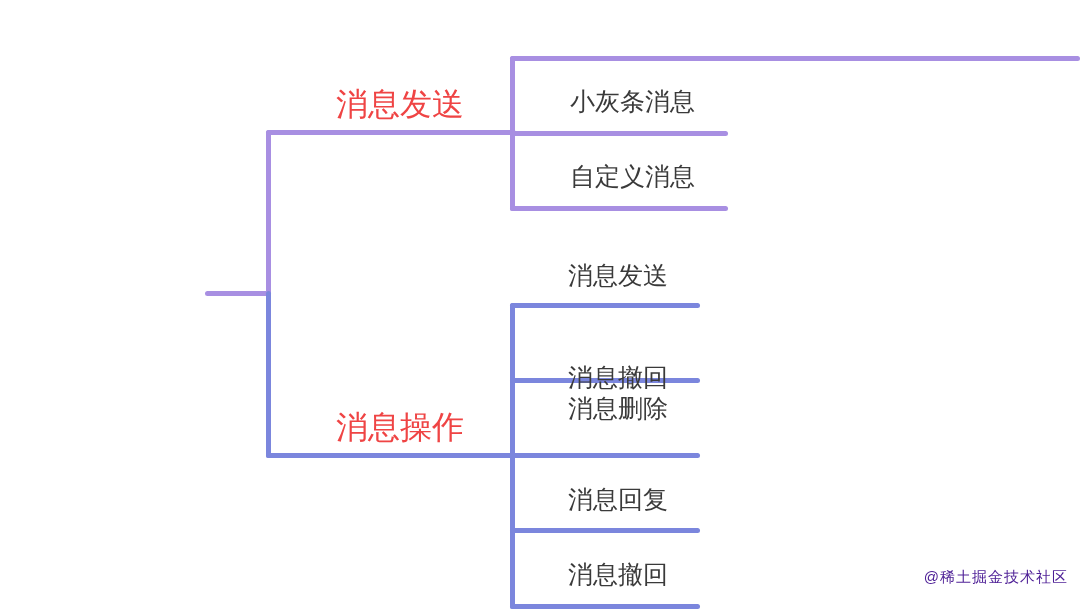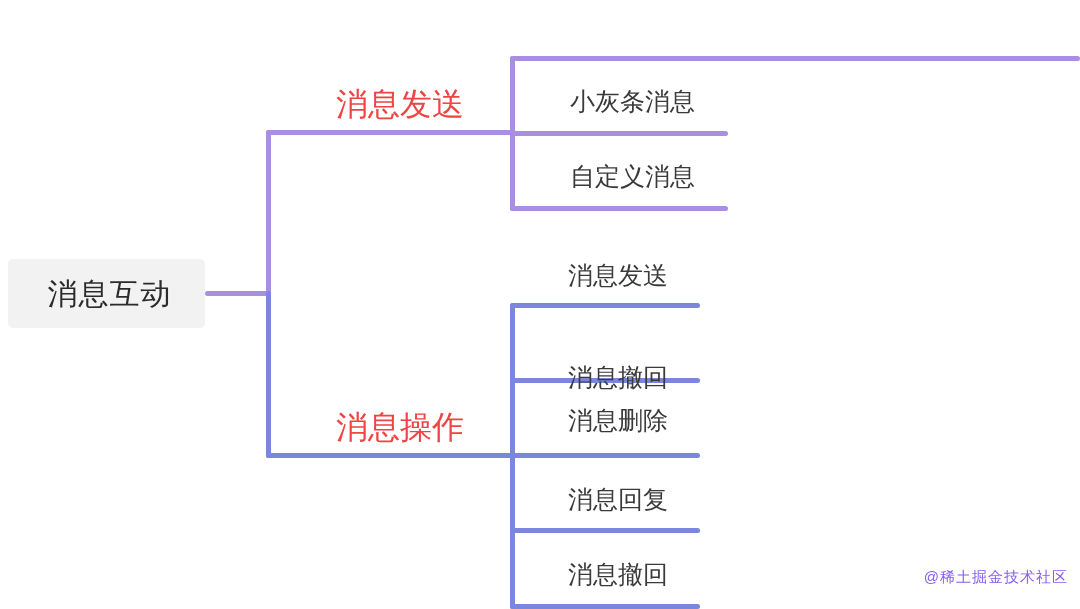--- a/index.html
+++ b/index.html
@@ -76,34 +76,31 @@
     font-size: 25px;
     color: #3a3a3a;
   }
 
   
   .watermark {
     position: absolute;
     right: 12px;
     bottom: 22px;
     font-size: 15px;
-    color: #8b5cf6;
+    color: #4c1d95;
     letter-spacing: 1px;
     white-space: nowrap;
     user-select: none;
   }
 </style>
 </head>
 <body>
 
 <div id="canvas">
 
-  <div class="root-node">
-    <span class="root-label">消息互动</span>
-  </div>
 
   <div class="hline c-purple" style="left:205px; top:291px; width:66px;"></div>
 
   <div class="vline c-purple" style="left:266px; top:130px; height:164px;"></div>
 
   <div class="vline c-blue" style="left:266px; top:291px; height:167px;"></div>
 
   <div class="hline c-purple" style="left:266px; top:130px; width:250px;"></div>
 
   <div class="node-label branch-label" style="left:336px; top:88px;">消息发送</div>
@@ -124,21 +121,21 @@
 
   <div class="vline c-blue" style="left:510px; top:303px; height:306px;"></div>
 
   <div class="hline c-blue" style="left:510px; top:303px; width:190px;"></div>
   <div class="node-label leaf-label" style="left:568px; top:263px;">消息发送</div>
 
   <div class="hline c-blue" style="left:510px; top:378px; width:190px;"></div>
   <div class="node-label leaf-label" style="left:568px; top:337px;margin-top:28px;">消息撤回</div>
 
   <div class="hline c-blue" style="left:510px; top:453px; width:190px;"></div>
-  <div class="node-label leaf-label" style="left:568px; top:408px;">消息删除</div>
+  <div class="node-label leaf-label" style="left:568px; top:396px;">消息删除</div>
 
   <div class="hline c-blue" style="left:510px; top:528px; width:190px;"></div>
   <div class="node-label leaf-label" style="left:568px; top:487px;">消息回复</div>
 
   <div class="hline c-blue" style="left:510px; top:604px; width:190px;"></div>
   <div class="node-label leaf-label" style="left:568px; top:562px;">消息撤回</div>
 
   <div class="watermark">@稀土掘金技术社区</div>
 
 </div>

